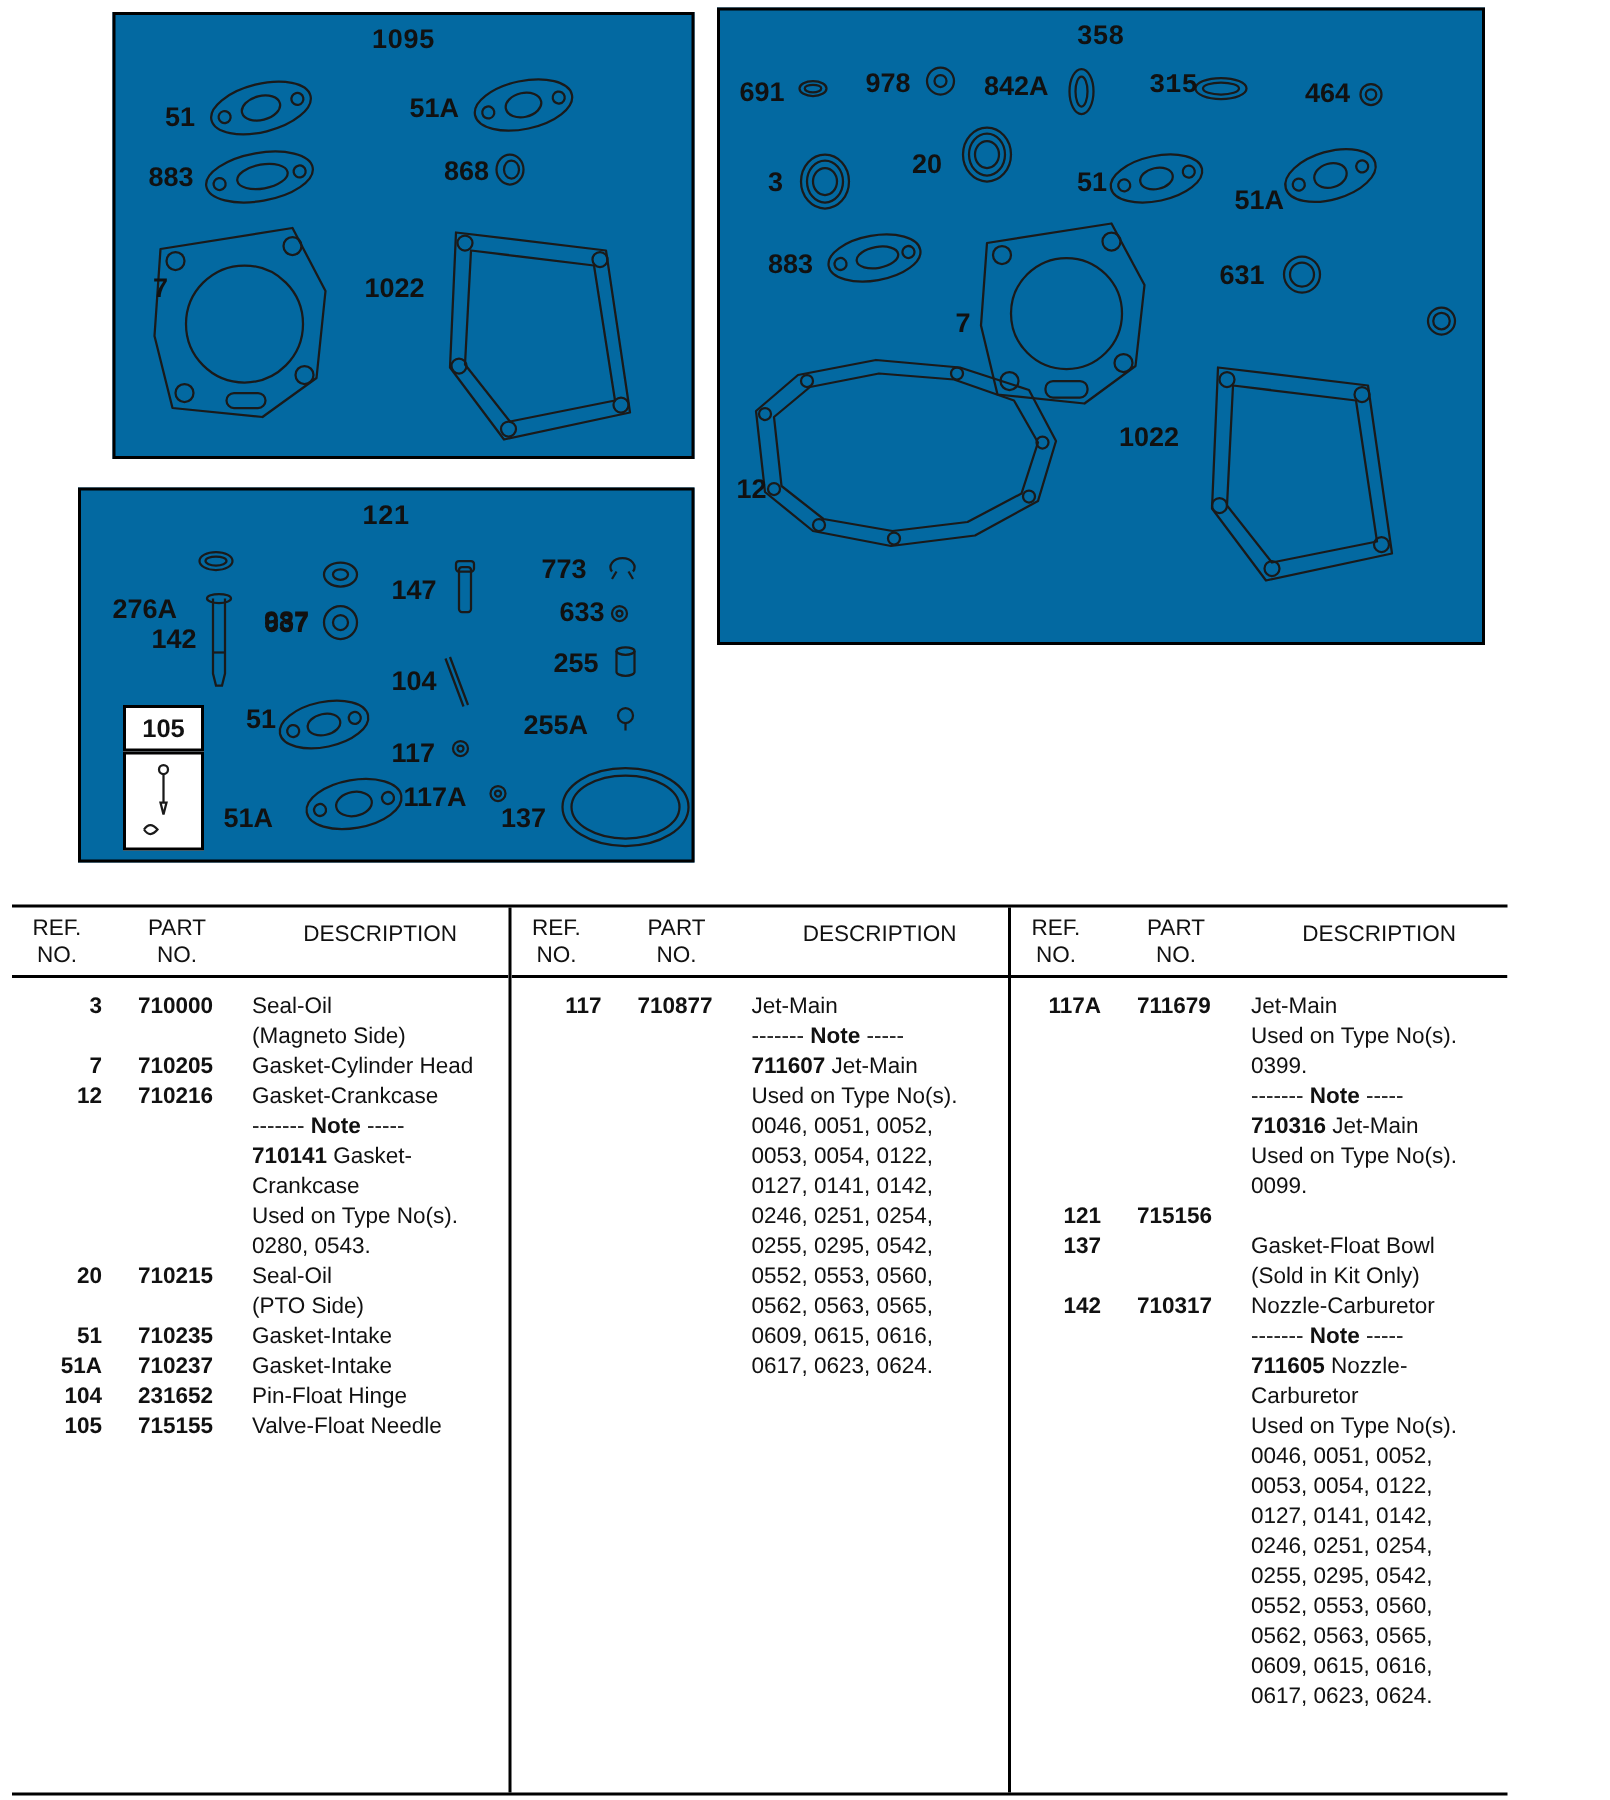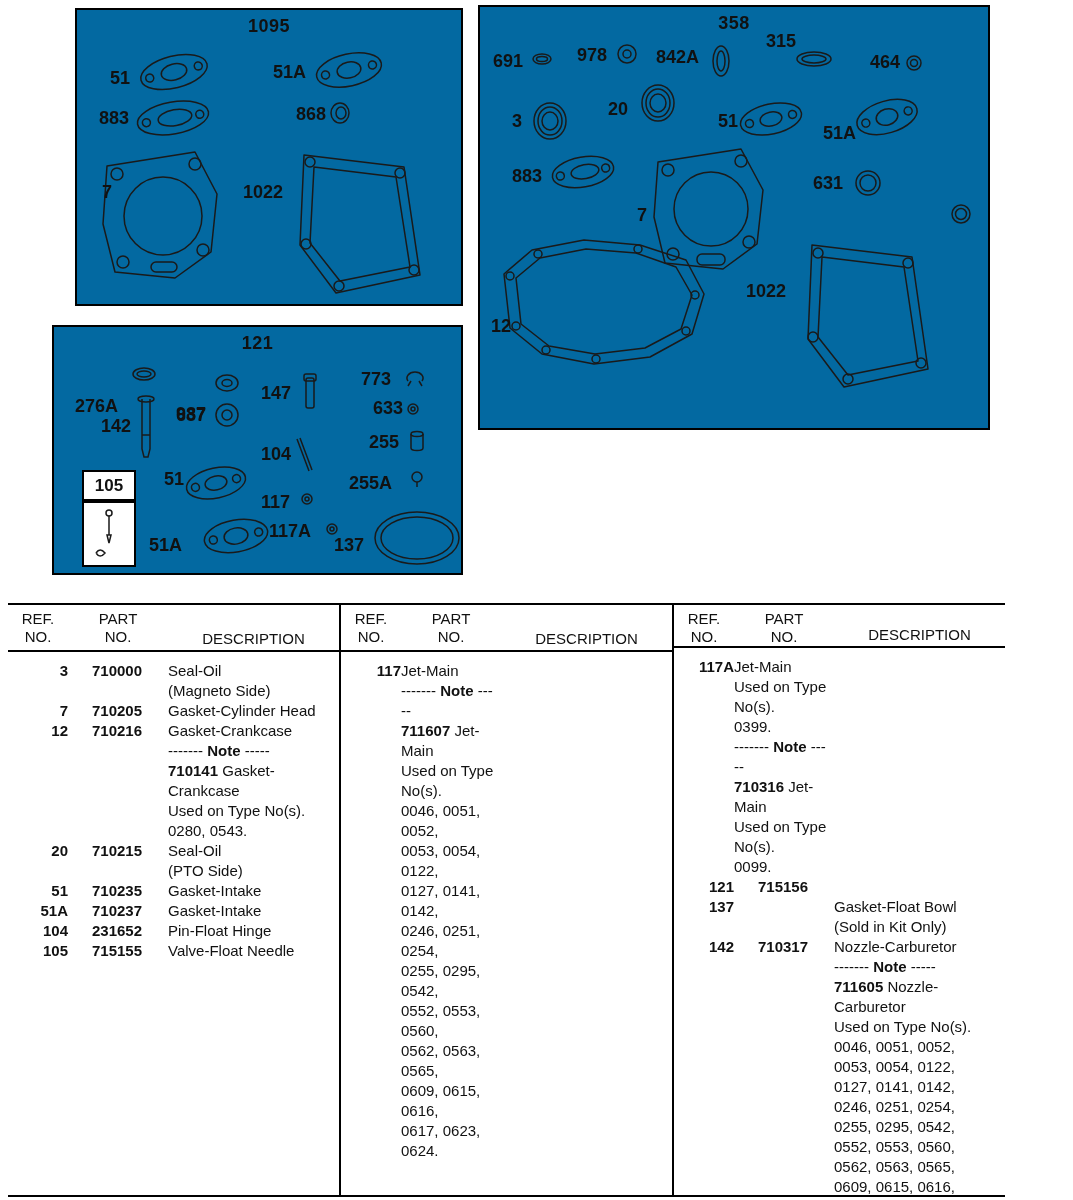--- a/index.html
+++ b/index.html
@@ -20,21 +20,21 @@
   .partsbox { position:absolute; border:2px solid #000; background:#fff; }
 
   
   .table-wrap { position:absolute; left:8px; top:603px; width:997px; height:594px;
                 border-top:2px solid #000; border-bottom:2px solid #000; display:flex; }
   .tcol { flex:1 1 0; display:flex; flex-direction:column; overflow:hidden; }
   .tcol + .tcol { border-left:2px solid #000; }
   .thead { display:grid; grid-template-columns:60px 100px 1fr; height:47px;
            border-bottom:2px solid #000; padding-top:5px; font-size:15px; }
   .h-ref, .h-part { text-align:center; line-height:18px; }
-  .h-desc { align-self:end; text-align:center; line-height:18px; padding-bottom:2px; }
+  .h-desc { align-self:end; text-align:center; line-height:18px; padding-bottom:18px; }
   .rows { padding-top:9px; font-size:15px; line-height:20px; }
   .trow { display:grid; grid-template-columns:60px 100px 1fr; }
   .trow .ref { text-align:right; font-weight:bold; }
   .trow .part { font-weight:bold; padding-left:24px; }
   .trow .desc { padding-right:6px; }
   .desc .b { font-weight:bold; }
 </style>
 </head>
 <body>
 
@@ -181,21 +181,21 @@
         <circle cx="55" cy="48" r="5"></circle>
           <circle cx="-18" cy="64" r="5"></circle>
           <circle cx="-53" cy="22" r="5"></circle>
       </g>
     </svg>
     <div class="dtitle">358</div>
     <div class="labels">
         <div class="callout" style="left: 13px; top: 44px;">691</div>
         <div class="callout" style="left: 97px; top: 38px;">978</div>
         <div class="callout" style="left: 176px; top: 40px;">842A</div>
-        <div class="callout" style="left: 286px; top: 24px;">315</div>
+        <div class="callout" style="left: 286px; top: 40px; font-family: Liberation Mono, monospace;">315</div>
         <div class="callout" style="left: 390px; top: 45px;">464</div>
         <div class="callout" style="left: 32px; top: 104px;">3</div>
         <div class="callout" style="left: 128px; top: 92px;">20</div>
         <div class="callout" style="left: 238px; top: 104px;">51</div>
         <div class="callout" style="left: 343px; top: 116px;">51A</div>
         <div class="callout" style="left: 32px; top: 159px;">883</div>
         <div class="callout" style="left: 333px; top: 166px;">631</div>
         <div class="callout" style="left: 157px; top: 198px;">7</div>
         <div class="callout" style="left: 266px; top: 274px;">1022</div>
         <div class="callout" style="left: 11px; top: 309px;">12</div>
@@ -387,20 +387,21 @@
         </div>
         <div class="h-part">
           <div>PART</div>
           <div>NO.</div>
         </div>
         <div class="h-desc">DESCRIPTION</div>
       </div>
       <div class="rows">
           <div class="trow">
             <div class="ref">117</div>
+            <div class="part">710877</div>
             <div class="desc">
               <div><span>Jet-Main</span></div>
               <div><span>------- </span><span class="b">Note</span><span> -----</span></div>
               <div><span class="b">711607</span><span> Jet-Main</span></div>
               <div><span>Used on Type No(s).</span></div>
               <div><span>0046, 0051, 0052,</span></div>
               <div><span>0053, 0054, 0122,</span></div>
               <div><span>0127, 0141, 0142,</span></div>
               <div><span>0246, 0251, 0254,</span></div>
               <div><span>0255, 0295, 0542,</span></div>
@@ -421,20 +422,21 @@
         </div>
         <div class="h-part">
           <div>PART</div>
           <div>NO.</div>
         </div>
         <div class="h-desc">DESCRIPTION</div>
       </div>
       <div class="rows">
           <div class="trow">
             <div class="ref">117A</div>
+            <div class="part">711679</div>
             <div class="desc">
               <div><span>Jet-Main</span></div>
               <div><span>Used on Type No(s).</span></div>
               <div><span>0399.</span></div>
               <div><span>------- </span><span class="b">Note</span><span> -----</span></div>
               <div><span class="b">710316</span><span> Jet-Main</span></div>
               <div><span>Used on Type No(s).</span></div>
               <div><span>0099.</span></div>
             </div>
           </div>

